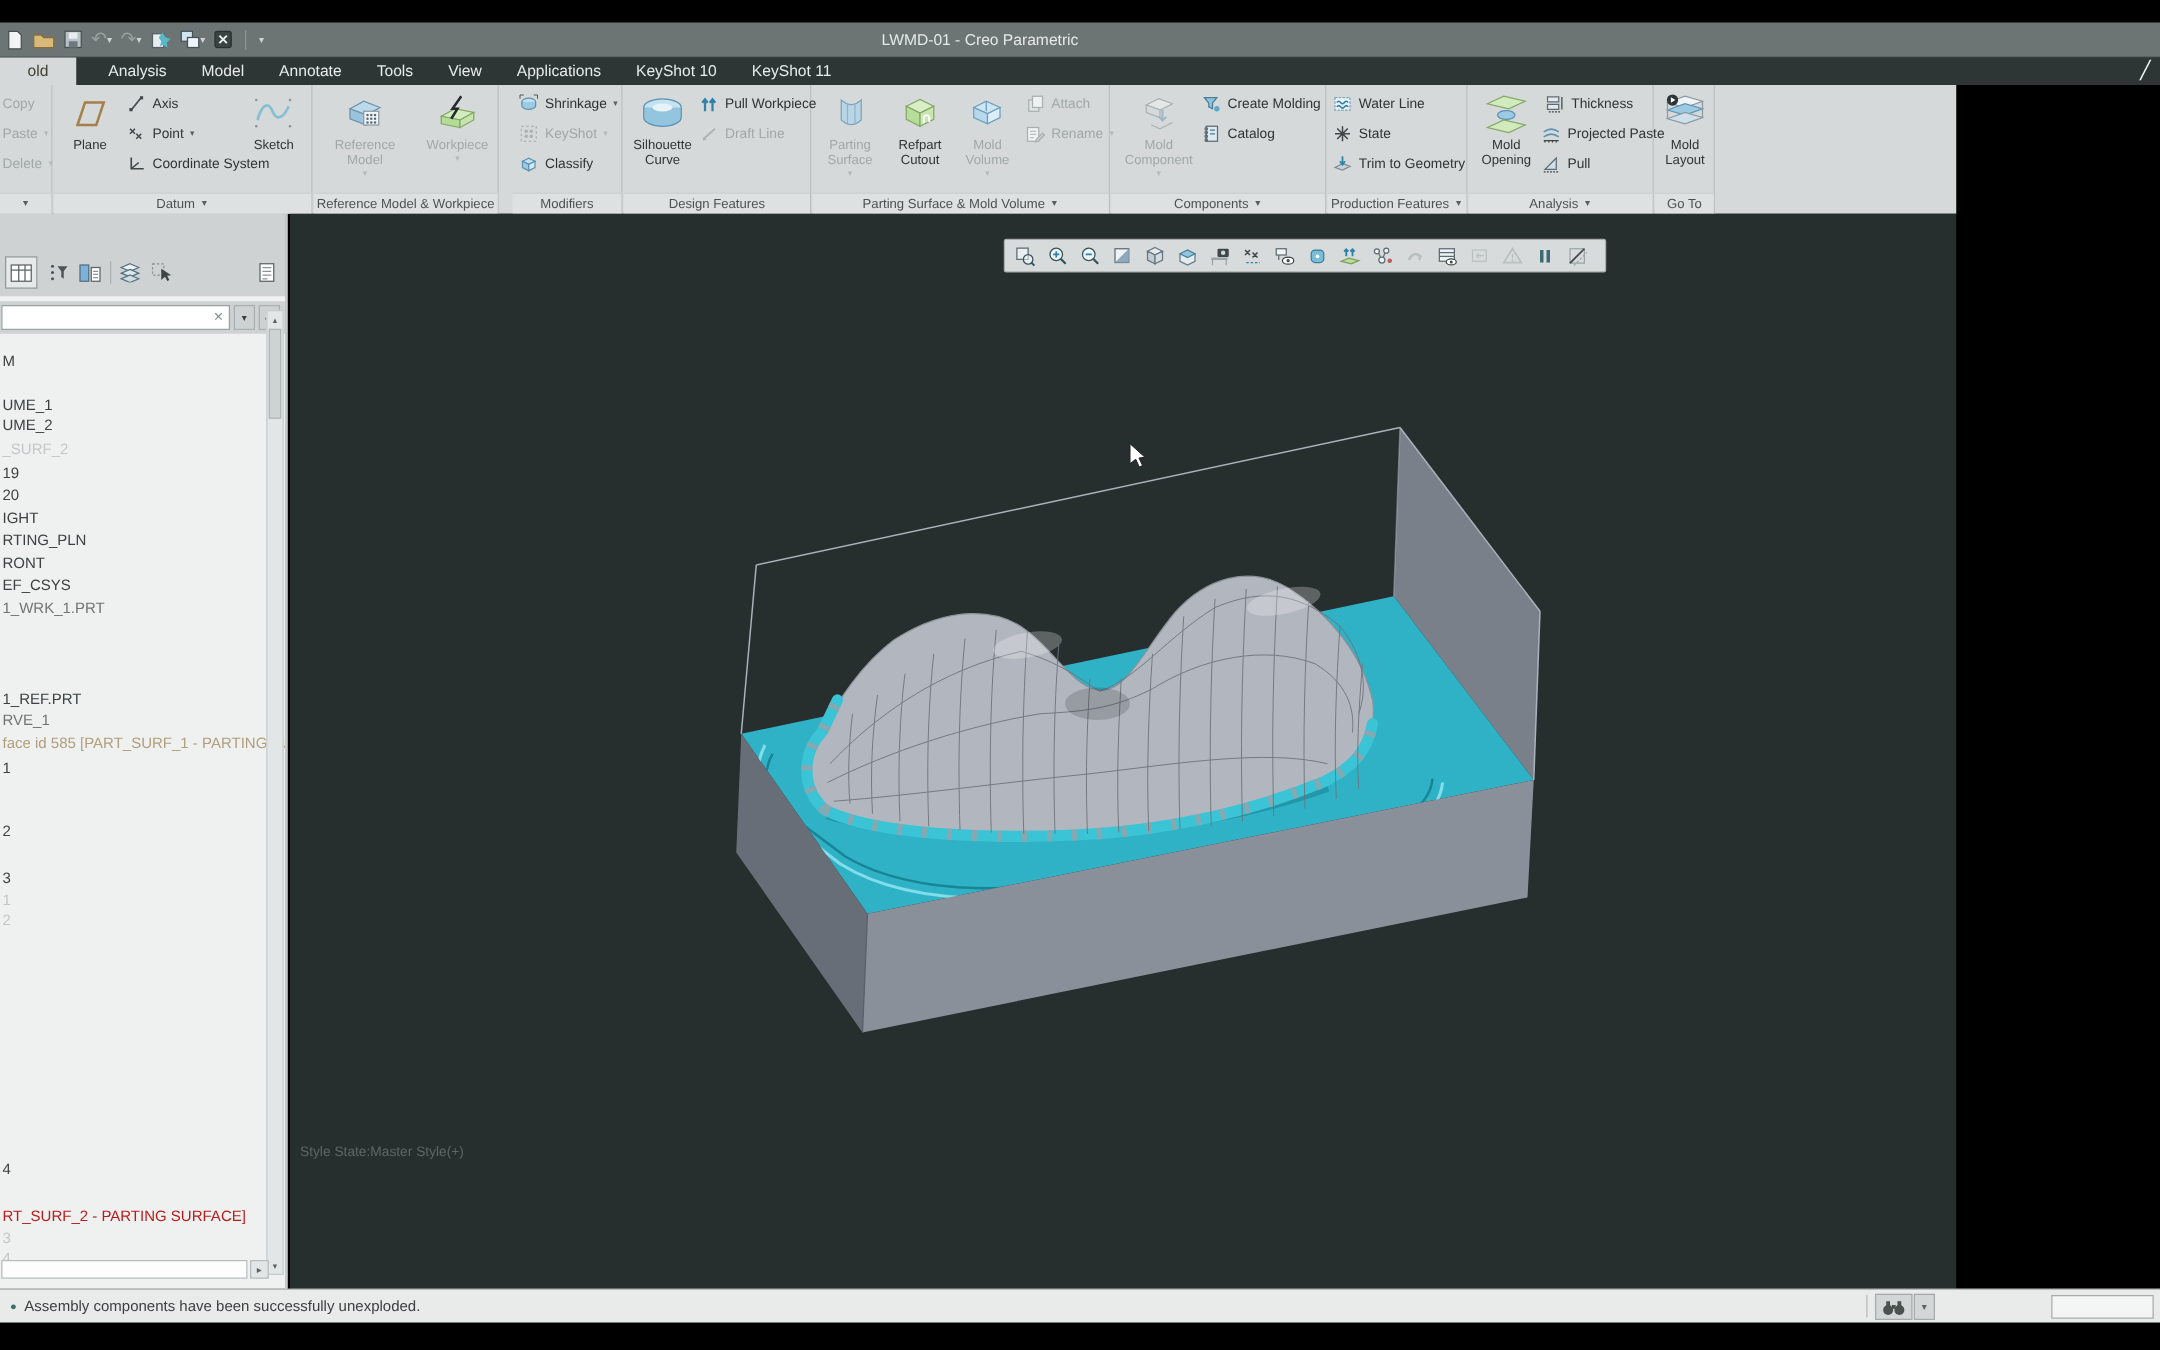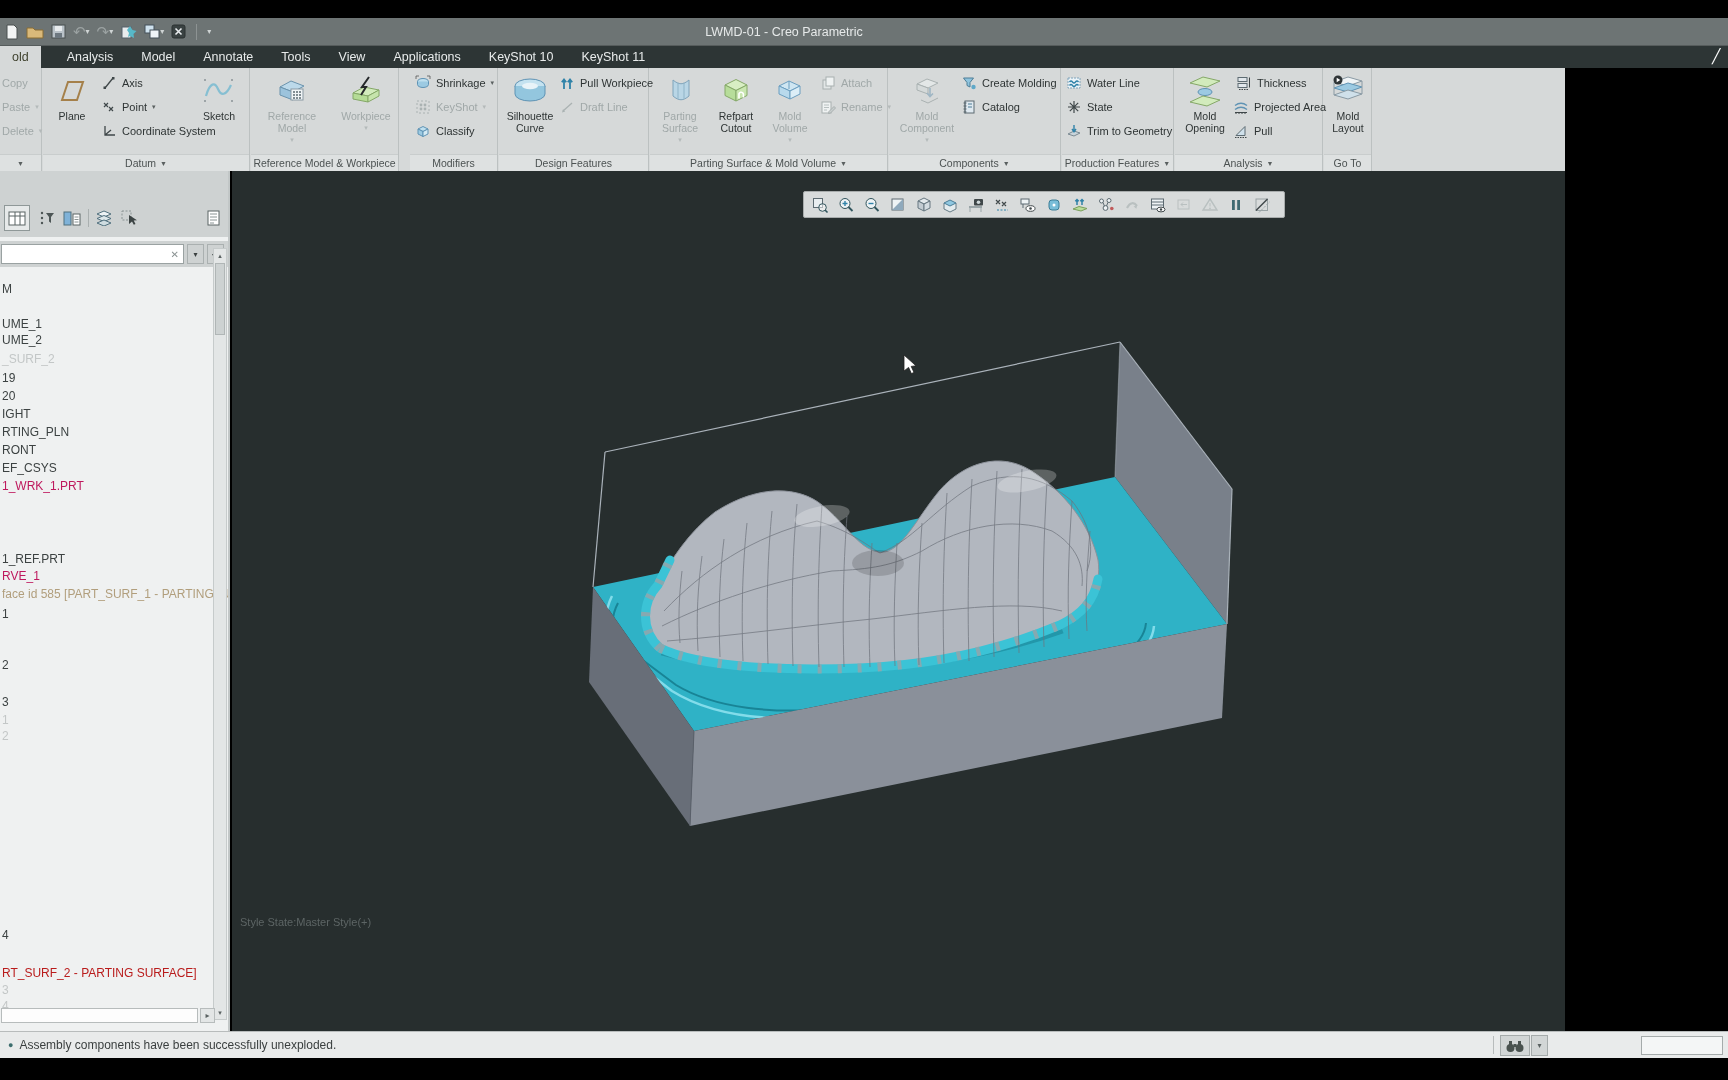--- a/index.html
+++ b/index.html
@@ -9,21 +9,21 @@
 #titlebar{position:absolute;left:0;top:18px;width:1728px;height:28px;background:#6d7474;border-bottom:1px solid #565c5c;display:flex;align-items:center}
 #qat{display:flex;align-items:center;gap:7px;padding-left:5px;z-index:2}
 .qic{height:18px;display:flex;align-items:center;justify-content:center}
 .qtxt{font-size:15px;color:#9ba2a2;line-height:16px}
 .qcaret{font-size:8px;color:#cfd4d4}
 .qsep{width:1px;height:16px;background:#8d9393;margin:0 3px}
 #wtitle{position:absolute;left:0;top:0;width:1568px;height:28px;display:flex;align-items:center;justify-content:center;color:#e6e9e9;font-size:12.5px;pointer-events:none}
 
 #tabbar{position:absolute;left:0;top:46px;width:1728px;height:22px;background:#2d3535;display:flex;align-items:stretch}
 .tab{color:#e8ebeb;font-size:12.5px;padding:0 14px;display:flex;align-items:center;white-space:nowrap}
-.tab.active{background:#d6d9d9;color:#40432f;padding:0 12px}
+.tab.active{background:#d6d9d9;color:#40432f;padding:0 22px}
 #tabdiag{position:absolute;left:1712px;top:2px;color:#fff;font-size:14px}
 
 #ribbon{position:absolute;left:0;top:68px;width:1565px;height:103px;background:#d6d9d9}
 .rgroup{position:absolute;top:0;height:103px;border-right:1px solid #bcc1c1}
 .glabel{position:absolute;left:0;right:0;bottom:0;height:17px;background:#dee1e1;border-top:1px solid #c9cdcd;display:flex;align-items:center;justify-content:center;gap:4px;font-size:10.5px;color:#4c5252;white-space:nowrap}
 .gcaret{font-size:7px;color:#5a6060}
 .srow{position:absolute;display:flex;align-items:center;gap:5px;height:22px;font-size:11px;color:#2e3434;white-space:nowrap;cursor:default}
 .srow .caret{font-size:7px;color:#5a6060}
 .srow.dis{color:#a0a8a8}
 .srow.dis .caret{color:#b4baba}
@@ -38,21 +38,21 @@
 .pbtn{position:absolute;top:34px;height:26px;display:flex;align-items:center;justify-content:center;background:transparent;border:none}
 .pbtn.sel{background:#e6e9e9;border:1px solid #8f9898}
 .psep{position:absolute;top:38px;width:1px;height:18px;background:#aab0b0}
 #psearch{position:absolute;left:0;top:70px;width:230px;height:26px;background:#ced2d2}
 #sinput{position:absolute;left:1px;top:3px;width:183px;height:20px;background:#fff;border:1px solid #9aa2a2;display:flex;align-items:center;justify-content:flex-end;padding-right:4px}
 #sinput .clr{font-size:10px;color:#8a9292}
 .sminibtn{position:absolute;top:3px;height:20px;width:17px;background:#ced2d2;border:1px solid #aab0b0;display:flex;align-items:center;justify-content:center;font-size:8px;color:#3a4040}
 .titem{position:absolute;left:2px;white-space:nowrap;font-size:12px;color:#3c4242;height:15px;line-height:15px}
 .titem.dim{color:#c3c7c7}
 .titem.tan{color:#b19e7c}
-.titem.dimtan{color:#be185d}
+.titem.dimtan{color:#737373}
 .titem.gray{color:#b91c1c}
 #vscroll{position:absolute;right:1px;top:77px;width:14px;height:772px;background:#e3e6e6;border:1px solid #c6cbcb}
 #vthumb{position:absolute;left:1px;top:14px;width:10px;height:72px;background:#cdd2d2;border:1px solid #b0b6b6}
 .scrarrow{position:absolute;left:0;width:12px;height:13px;display:flex;align-items:center;justify-content:center;font-size:7px;color:#5a6262}
 #hscroll{position:absolute;left:1px;top:837px;width:197px;height:15px;background:#fdfdfd;border:1px solid #b7bcbc}
 #hscrollbtn{position:absolute;left:200px;top:837px;width:15px;height:15px;background:#e3e6e6;border:1px solid #b7bcbc;display:flex;align-items:center;justify-content:center;font-size:8px;color:#5a6262}
 
 #canvas{position:absolute;left:232px;top:171px;width:1333px;height:860px;background:#272e2e}
 #gtoolbar{position:absolute;left:571px;top:20px;width:482px;height:27px;background:#d8dbdb;border:1px solid #a8acac;border-radius:2px;display:flex;align-items:center;padding:0 4px;gap:2px}
 .gbtn{width:24px;height:23px;display:flex;align-items:center;justify-content:center;background:transparent;border:none}
@@ -479,21 +479,21 @@
       <span>Thickness</span>
     </div>
     <div class="srow" style="top:28px;left:58px">
       <span>
           <svg width="16" height="16">
             <path d="M2 6.5 Q8 2 14 6.5 M2 10.5 Q8 6 14 10.5" stroke="#5f93b4" fill="none" stroke-width="1.4"></path>
             <path d="M2 13.5 h12" stroke="#3f4749"></path>
             <path d="M3 13.5 v1.5 M6 13.5 v1.5 M9 13.5 v1.5 M12 13.5 v1.5" stroke="#3f4749"></path>
           </svg>
         </span>
-      <span>Projected Area</span>
+      <span>Projected Paste</span>
     </div>
     <div class="srow" style="top:52px;left:58px">
       <span>
           <svg width="16" height="16">
             <path d="M3 12.5 L12 12.5 L12 3.5 Z" fill="#cfe0ea" stroke="#5d6b72"></path>
             <path d="M2 14.5 h12" stroke="#3f4749" stroke-dasharray="1.5 1"></path>
           </svg>
         </span>
       <span>Pull</span>
     </div>

